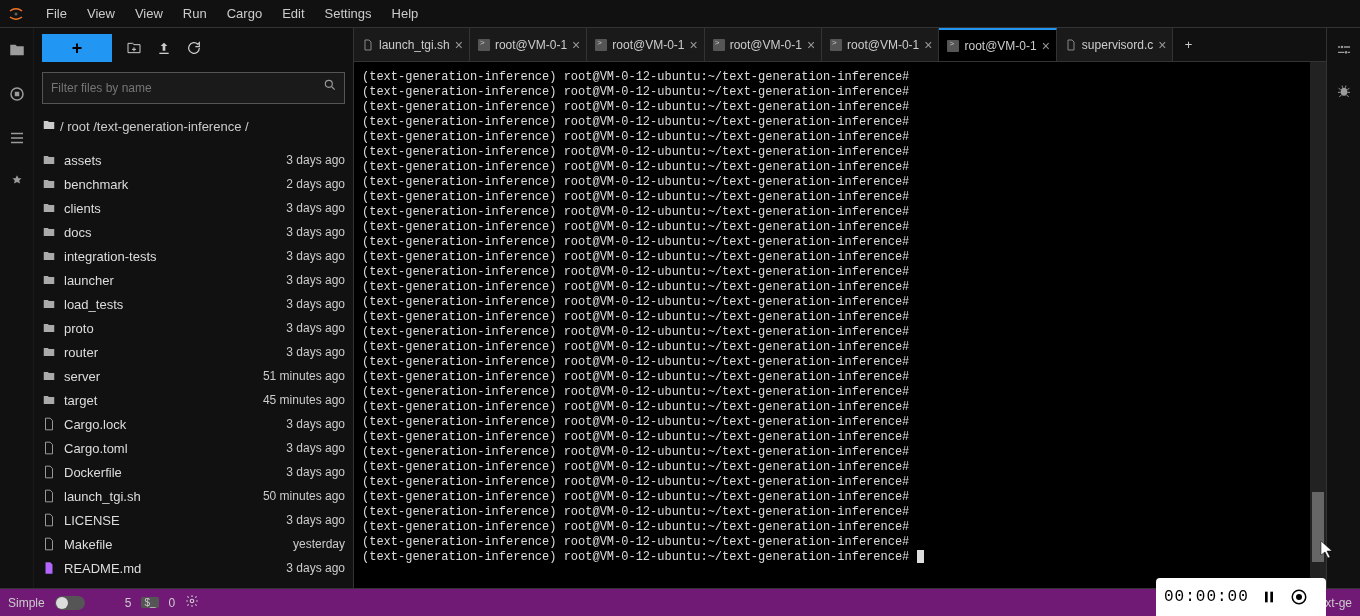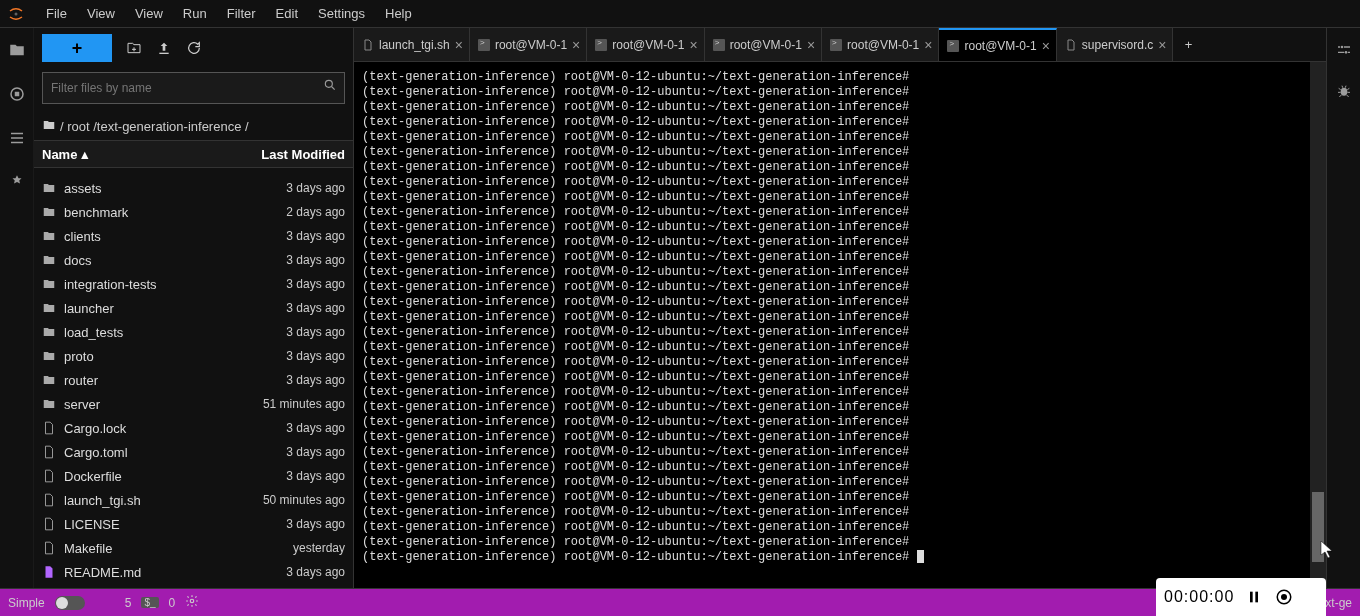--- a/index.html
+++ b/index.html
@@ -167,21 +167,21 @@
 .right-icons {
   width: 34px;
   background: #111111;
   border-left: 1px solid #333;
   display:flex;flex-direction:column;align-items:center;padding-top:14px;
 }
 .right-icon {width:18px;height:18px;color:#9c9c9c;margin-bottom:22px;cursor:pointer;display:flex;align-items:center;justify-content:center;}
 
 .statusbar {
   height: 28px;
-  background: #a21caf;
+  background: #701a75;
   border-top: 1px solid #333;
   display: flex;
   align-items: center;
   padding: 0 8px;
   color: #ccc;
   font-size: 12px;
   justify-content: space-between;
 }
 .sb-left { display:flex;align-items:center;gap:10px;}
 .toggle { width:30px;height:14px;background:#555;border-radius:7px;position:relative;cursor:pointer;}
@@ -194,21 +194,21 @@
   bottom: 0px;
   width: 170px;
   height: 38px;
   background: #fff;
   border-radius: 4px 4px 0 0;
   display:flex;
   align-items:center;
   padding:0 8px;
   gap:10px;
   color:#000;
-  font-family: Liberation Sans, sans-serif;
+  font-family: Liberation Mono, monospace;
   z-index:100;
 }
 .sw-time{font-size:16px;letter-spacing:1px;}
 .sw-btn{width:20px;height:20px;display:flex;align-items:center;justify-content:center;cursor:pointer;}
 
 .cursor-ptr { position:absolute; left:966px; top:512px; color:#fff; font-size:18px; z-index:50; pointer-events:none;}
 
 svg { fill: currentColor; }
 </style>
 </head>
@@ -219,21 +219,21 @@
     <svg viewBox="0 0 24 24">
         <circle cx="12" cy="12" r="2" fill="#616161"></circle>
         <path d="M4 8 Q12 2 20 8" stroke="#f37726" stroke-width="2" fill="none"></path>
         <path d="M4 16 Q12 22 20 16" stroke="#f37726" stroke-width="2" fill="none"></path>
       </svg>
   </div>
   <div class="menu-item">File</div>
   <div class="menu-item">View</div>
   <div class="menu-item">View</div>
   <div class="menu-item">Run</div>
-  <div class="menu-item">Filter</div>
+  <div class="menu-item">Cargo</div>
   <div class="menu-item">Edit</div>
   <div class="menu-item">Settings</div>
   <div class="menu-item">Help</div>
 </div>
 
 <div class="main-row">
   <div class="left-icons">
     <div class="left-icon">
         <svg viewBox="0 0 24 24" width="18" height="18">
           <path d="M3 5h7l2 2h9v12H3z"></path>
@@ -290,27 +290,20 @@
     </div>
 
     <div class="breadcrumb">
       <span class="folder-ic"><svg viewBox="0 0 24 24" width="14" height="14">
             <path d="M3 5h7l2 2h9v12H3z"></path>
           </svg></span>
       <span class="bc-part">/ root /</span>
       <span class="bc-part">text-generation-inference /</span>
     </div>
 
-    <div class="table-header">
-      <div class="th-name">
-          <span>Name</span>
-          <span>▴</span>
-        </div>
-      <div class="th-mod">Last Modified</div>
-    </div>
 
     <div class="file-list" id="file-list">
         <div class="file-row">
           <span class="fr-icon folder">
             <svg viewBox="0 0 24 24" width="14" height="14">
               <path d="M3 5h7l2 2h9v12H3z"></path>
             </svg>
           </span>
           <span class="fr-name">assets</span>
           <span class="fr-mod">3 days ago</span>
@@ -388,20 +381,29 @@
           <span class="fr-mod">3 days ago</span>
         </div>
         <div class="file-row">
           <span class="fr-icon folder">
             <svg viewBox="0 0 24 24" width="14" height="14">
               <path d="M3 5h7l2 2h9v12H3z"></path>
             </svg>
           </span>
           <span class="fr-name">server</span>
           <span class="fr-mod">51 minutes ago</span>
+        </div>
+        <div class="file-row">
+          <span class="fr-icon folder">
+            <svg viewBox="0 0 24 24" width="14" height="14">
+              <path d="M3 5h7l2 2h9v12H3z"></path>
+            </svg>
+          </span>
+          <span class="fr-name">target</span>
+          <span class="fr-mod">45 minutes ago</span>
         </div>
         <div class="file-row">
           <span class="fr-icon file">
             <svg viewBox="0 0 24 24" width="14" height="14">
               <path d="M6 2h8l4 4v16H6z" fill="none" stroke="currentColor" stroke-width="1.5"></path>
             </svg>
           </span>
           <span class="fr-name">Cargo.lock</span>
           <span class="fr-mod">3 days ago</span>
         </div>

